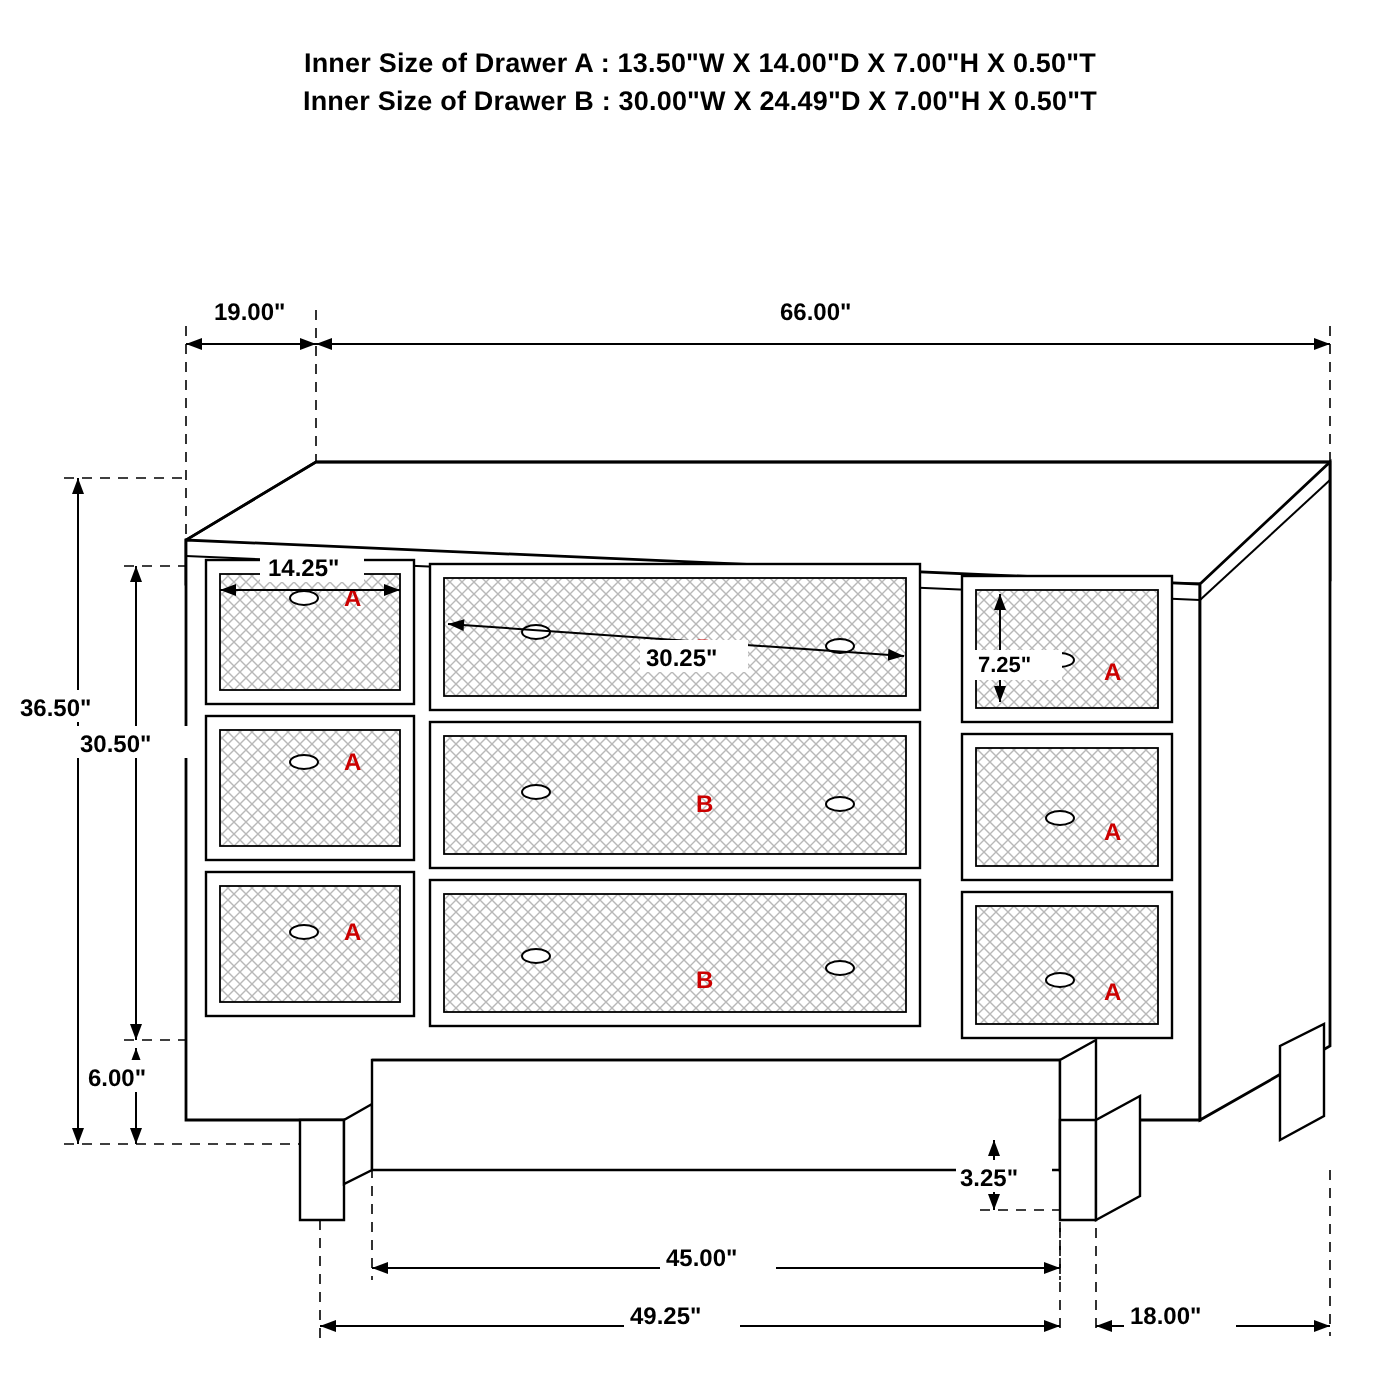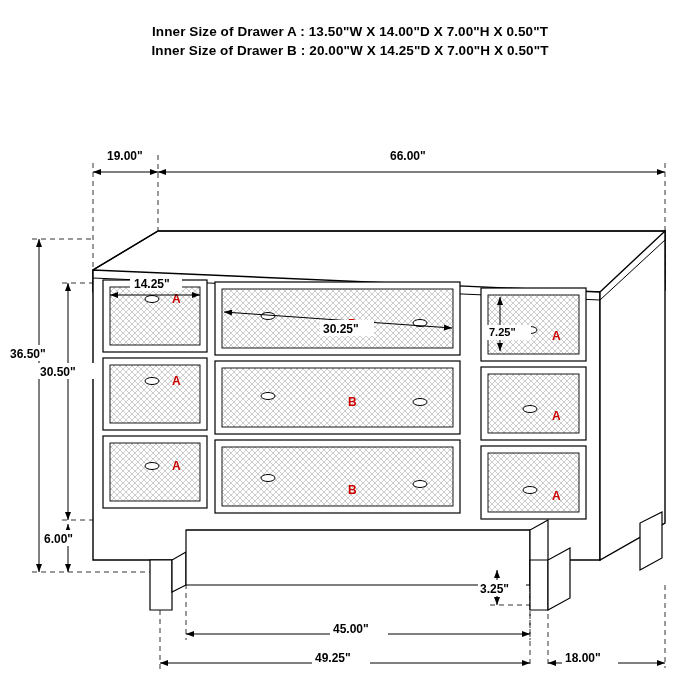--- a/index.html
+++ b/index.html
@@ -57,21 +57,21 @@
     fill: #cc0000;
   }
 </style>
 </head>
 <body>
 
 <div id="stage">
 
   <div class="title-block">
     <div class="title-line">Inner Size of Drawer A : 13.50"W X 14.00"D X 7.00"H X 0.50"T</div>
-    <div class="title-line">Inner Size of Drawer B : 20.00"W X 14.25"D X 7.00"H X 0.50"T</div>
+    <div class="title-line">Inner Size of Drawer B : 30.00"W X 24.49"D X 7.00"H X 0.50"T</div>
   </div>
 
   <svg class="diagram" width="700" height="700" viewBox="0 0 700 700">
     <defs>
       <pattern id="weave" width="6" height="6" patternUnits="userSpaceOnUse">
         <rect width="6" height="6" fill="#ffffff"></rect>
         <path d="M0 0 L6 6 M6 0 L0 6" stroke="#b8b8b8" stroke-width="0.7"></path>
       </pattern>
       <marker id="arrow" markerWidth="9" markerHeight="9" refX="8" refY="3" orient="auto">
         <path d="M0,0 L8,3 L0,6 z" fill="#000000"></path>

